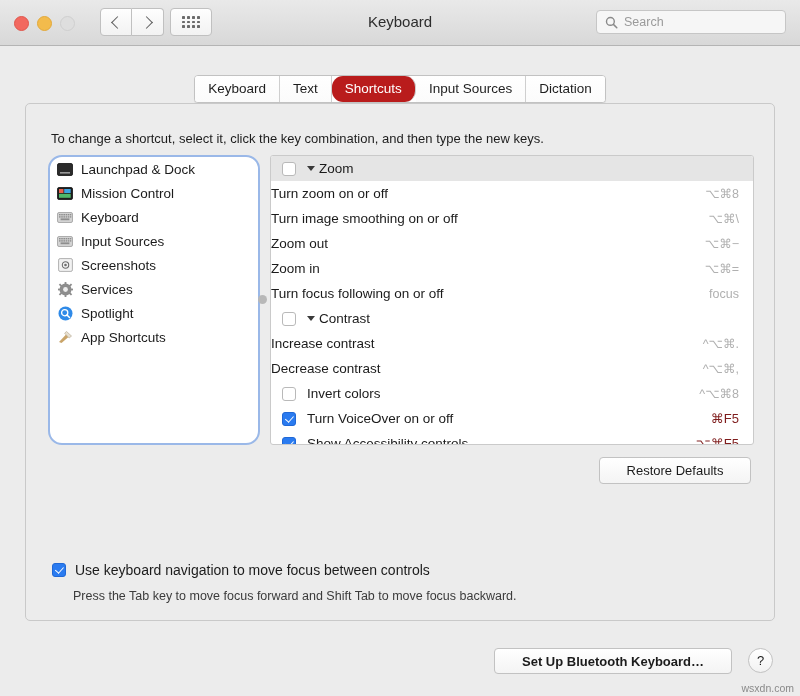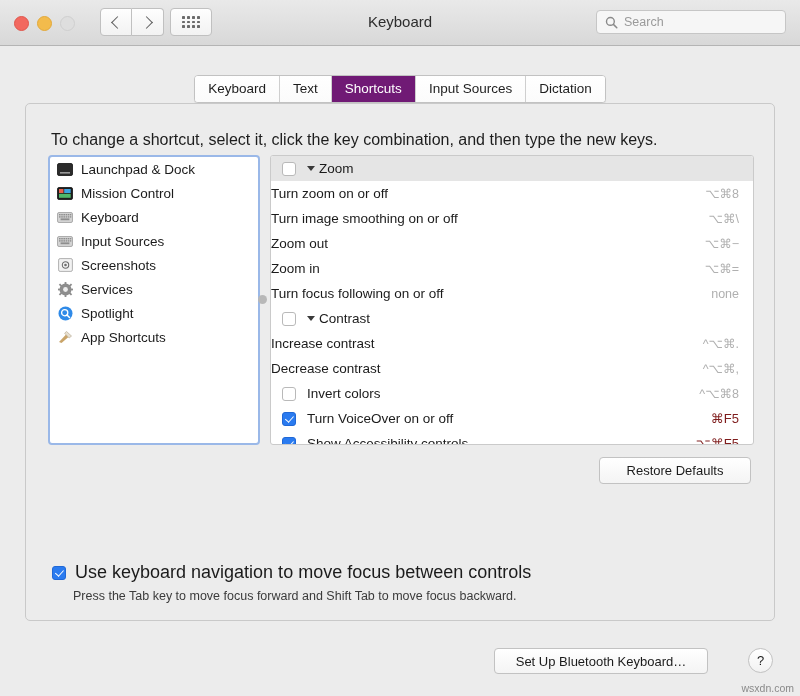--- a/index.html
+++ b/index.html
@@ -96,44 +96,44 @@
     box-shadow: 0 1px 1px rgba(0,0,0,0.07);
   }
   .tab {
     font-size: 13.5px; color: #1e1e1e;
     padding: 5px 13px 6px 13px;
     background: linear-gradient(to bottom,#ffffff,#fbfbfb);
     border-right: 1px solid #cfcfcf;
     white-space: nowrap;
   }
   .tab:last-child { border-right: none; }
-  .tab.active { background: #701a75; color: #fff; }
+  .tab.active { background: #b91c1c; color: #fff; border-radius: 11px; }
 
   
   .panel {
     position: absolute; left: 25px; top: 103px;
     width: 750px; height: 518px;
     background: #ececec;
     border: 1px solid #c9c9c9;
     border-radius: 5px;
     box-sizing: border-box;
   }
 
   .hint {
     position: absolute; left: 51px; top: 131px;
-    font-size: 16px; color: #1d1d1d;
+    font-size: 13px; color: #1d1d1d;
   }
 
   
   .catlist {
     position: absolute; left: 48px; top: 155px;
     width: 212px; height: 290px;
     background: #fff;
     border: 2px solid #9ab8e8;
-    border-radius: 4px;
+    border-radius: 14px;
     box-sizing: border-box;
     overflow: hidden;
   }
   .catrow {
     display: flex; align-items: center;
     height: 24px; padding-left: 6px;
     font-size: 13.5px; color: #1b1b1b;
   }
   .catrow.sel { background: #2a6fe0; color: #fff; }
   .caticon {
@@ -205,35 +205,36 @@
     display: flex; align-items: center; justify-content: center;
     box-sizing: border-box;
   }
 
   
   .navcheck {
     position: absolute; left: 52px; top: 562px;
     display: flex; align-items: center;
   }
   .navcheck .cb { margin-right: 9px; }
-  .navcheck .lbl { font-size: 18px; color: #1b1b1b; }
+  .navcheck .lbl { font-size: 14px; color: #1b1b1b; }
   .navsub {
     position: absolute; left: 73px; top: 589px;
     font-size: 12.5px; color: #3b3b3b;
   }
 
   
   .btbtn {
     position: absolute; left: 494px; top: 648px;
-    width: 214px; height: 26px;
+    width: 238px; height: 26px;
     background: linear-gradient(to bottom,#ffffff,#f4f4f4);
     border: 1px solid #c2c2c2; border-radius: 4px;
     font-size: 13px; color: #1b1b1b;
     display: flex; align-items: center; justify-content: center;
     box-sizing: border-box;
+    font-weight: bold;
   }
   .helpbtn {
     position: absolute; left: 748px; top: 648px;
     width: 25px; height: 25px; border-radius: 50%;
     background: linear-gradient(to bottom,#ffffff,#f2f2f2);
     border: 1px solid #c2c2c2;
     font-size: 13px; color: #1b1b1b;
     display: flex; align-items: center; justify-content: center;
     box-sizing: border-box;
   }
@@ -462,21 +463,21 @@
         <span class="sckey">⌥⌘−</span>
       </div>
 
       <div class="scrow">
         <span class="scname child">Zoom in</span>
         <span class="sckey">⌥⌘=</span>
       </div>
 
       <div class="scrow">
         <span class="scname child">Turn focus following on or off</span>
-        <span class="sckey">none</span>
+        <span class="sckey">focus</span>
       </div>
 
       <div class="scrow">
         <span class="cbcell">
           <span class="cb"></span>
         </span>
         <span class="disc"></span>
         <span class="scname leaf">Contrast</span>
         <span class="sckey"></span>
       </div>

